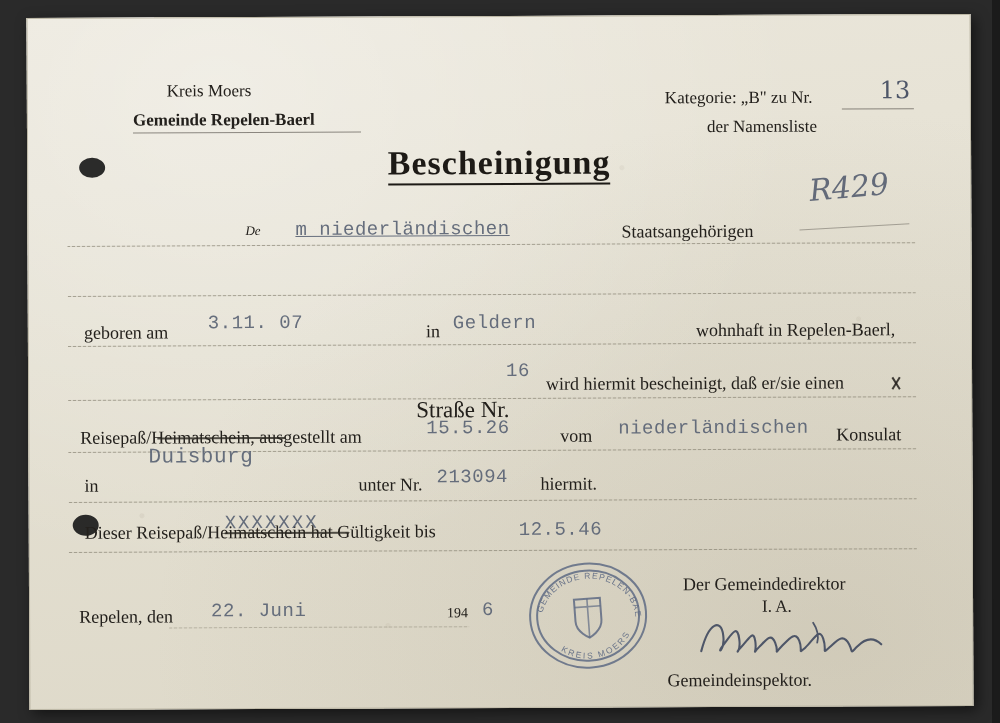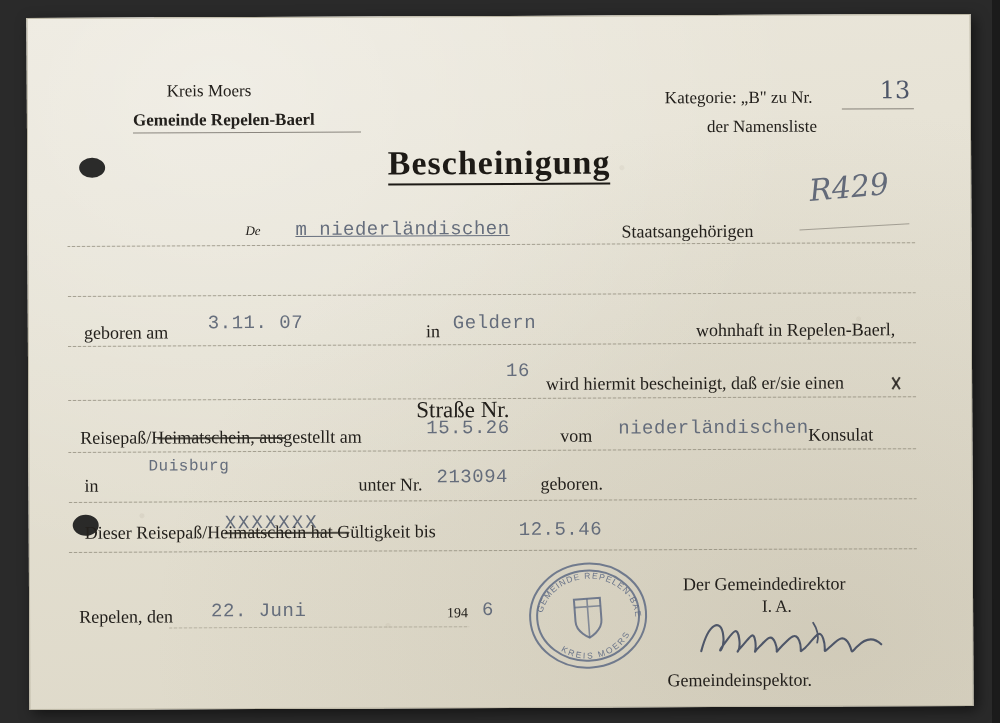--- a/index.html
+++ b/index.html
@@ -171,28 +171,28 @@
     <div class="print" style="left:518px; top:358px; font-size:18px;">wird hiermit bescheinigt, daß er/sie einen</div>
     <div class="solidline" style="left:861px; top:368px; width:14px; height:2px; background:#23201c; opacity:0.85; transform:rotate(-58deg);"></div>
     <div class="solidline" style="left:861px; top:368px; width:14px; height:2px; background:#23201c; opacity:0.85; transform:rotate(58deg);"></div>
     <div class="ruleline" style="left:40px; top:382px; width:848px;"></div>
 
     <div class="print" style="left:52px; top:410px; font-size:18px;">Reisepaß/Heimatschein, ausgestellt am</div>
     <div class="solidline" style="left:129px; top:420px; width:128px; height:2px; background:#2b2822; opacity:0.8;"></div>
     <div class="typed" style="left:398px; top:401px; font-size:19px;">15.5.26</div>
     <div class="print" style="left:532px; top:410px; font-size:18px;">vom</div>
     <div class="typed" style="left:590px; top:402px; font-size:19px;">niederländischen</div>
-    <div class="print" style="left:780px; top:410px; font-size:18px;font-family:Liberation Serif, serif;">Konsulat</div>
+    <div class="print" style="left:808px; top:410px; font-size:18px;font-family:Liberation Serif, serif;">Konsulat</div>
     <div class="ruleline" style="left:40px; top:434px; width:848px;"></div>
 
     <div class="print" style="left:56px; top:458px; font-size:18px;">in</div>
-    <div class="typed" style="left:120px; top:440px; font-size:16px;text-align:center;">Duisburg</div>
+    <div class="typed" style="left:120px; top:428px; font-size:21px;text-align:center;">Duisburg</div>
     <div class="print" style="left:330px; top:458px; font-size:18px;">unter Nr.</div>
     <div class="typed" style="left:408px; top:450px; font-size:19px;">213094</div>
-    <div class="print" style="left:512px; top:458px; font-size:18px;">geboren.</div>
+    <div class="print" style="left:512px; top:458px; font-size:18px;">hiermit.</div>
     <div class="ruleline" style="left:40px; top:484px; width:848px;"></div>
 
     <div class="print" style="left:56px; top:505px; font-size:18px;">Dieser Reisepaß/Heimatschein hat Gültigkeit bis</div>
     <div class="solidline" style="left:196px; top:515px; width:124px; height:2px; background:#2b2822; opacity:0.8;"></div>
     <div class="typed" style="left:196px; top:495px; font-size:19px; letter-spacing:2px;">XXXXXXX</div>
     <div class="typed" style="left:490px; top:503px; font-size:19px;">12.5.46</div>
     <div class="ruleline" style="left:40px; top:534px; width:848px;"></div>
 
     <div class="print" style="left:50px; top:589px; font-size:18px;">Repelen, den</div>
     <div class="typed" style="left:182px; top:583px; font-size:19px;">22. Juni</div>

